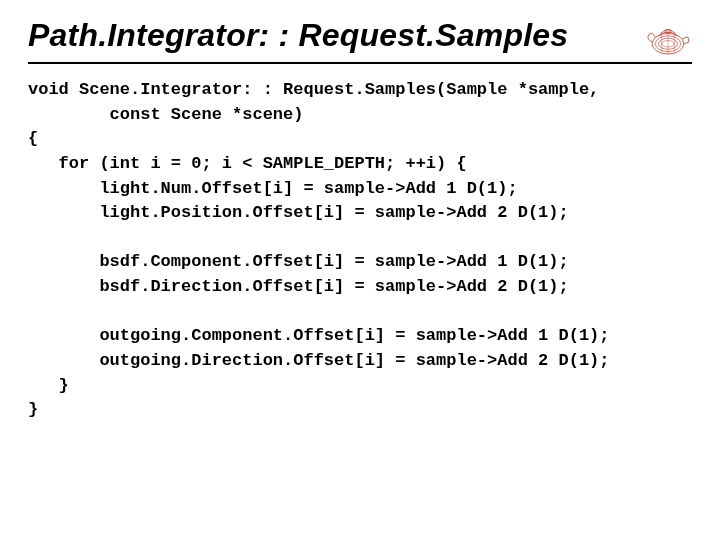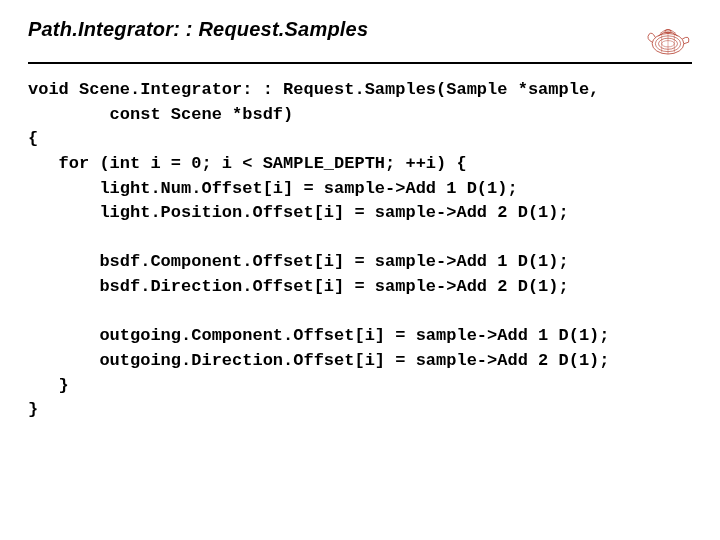--- a/index.html
+++ b/index.html
@@ -20,21 +20,21 @@
     display: flex;
     align-items: flex-start;
     justify-content: space-between;
     border-bottom: 2px solid #000;
     padding-bottom: 4px;
     margin-bottom: 14px;
   }
   .title {
     font-weight: 700;
     font-style: italic;
-    font-size: 20px;
+    font-size: 32px;
     letter-spacing: 0.2px;
     color: #000;
     line-height: 1.1;
   }
   .logo {
     width: 48px;
     height: 38px;
     margin-top: 2px;
     flex-shrink: 0;
   }
@@ -65,21 +65,21 @@
         <path d="M10 28 Q2 24 6 18 Q10 14 14 22" fill="none" stroke="#b33a2a" stroke-width="1"></path>
         <path d="M48 24 Q58 18 56 28 L50 30" fill="none" stroke="#b33a2a" stroke-width="1"></path>
         <line x1="30" y1="17" x2="30" y2="43" stroke="#b33a2a" stroke-width="0.5"></line>
         <line x1="22" y1="18" x2="22" y2="41" stroke="#b33a2a" stroke-width="0.5"></line>
         <line x1="38" y1="18" x2="38" y2="41" stroke="#b33a2a" stroke-width="0.5"></line>
       </svg>
     </div>
   </div>
 
   <div class="code"><span>void Scene.Integrator: : Request.Samples(Sample *sample,</span>
-<span>        const Scene *bsdf)</span>
+<span>        const Scene *scene)</span>
 <span>{</span>
 <span>   for (int i = 0; i &lt; SAMPLE_DEPTH; ++i) {</span>
 <span>       light.Num.Offset[i] = sample-&gt;Add 1 D(1);</span>
 <span>       light.Position.Offset[i] = sample-&gt;Add 2 D(1);</span>
 <span></span>
 <span>       bsdf.Component.Offset[i] = sample-&gt;Add 1 D(1);</span>
 <span>       bsdf.Direction.Offset[i] = sample-&gt;Add 2 D(1);</span>
 <span></span>
 <span>       outgoing.Component.Offset[i] = sample-&gt;Add 1 D(1);</span>
 <span>       outgoing.Direction.Offset[i] = sample-&gt;Add 2 D(1);</span>

